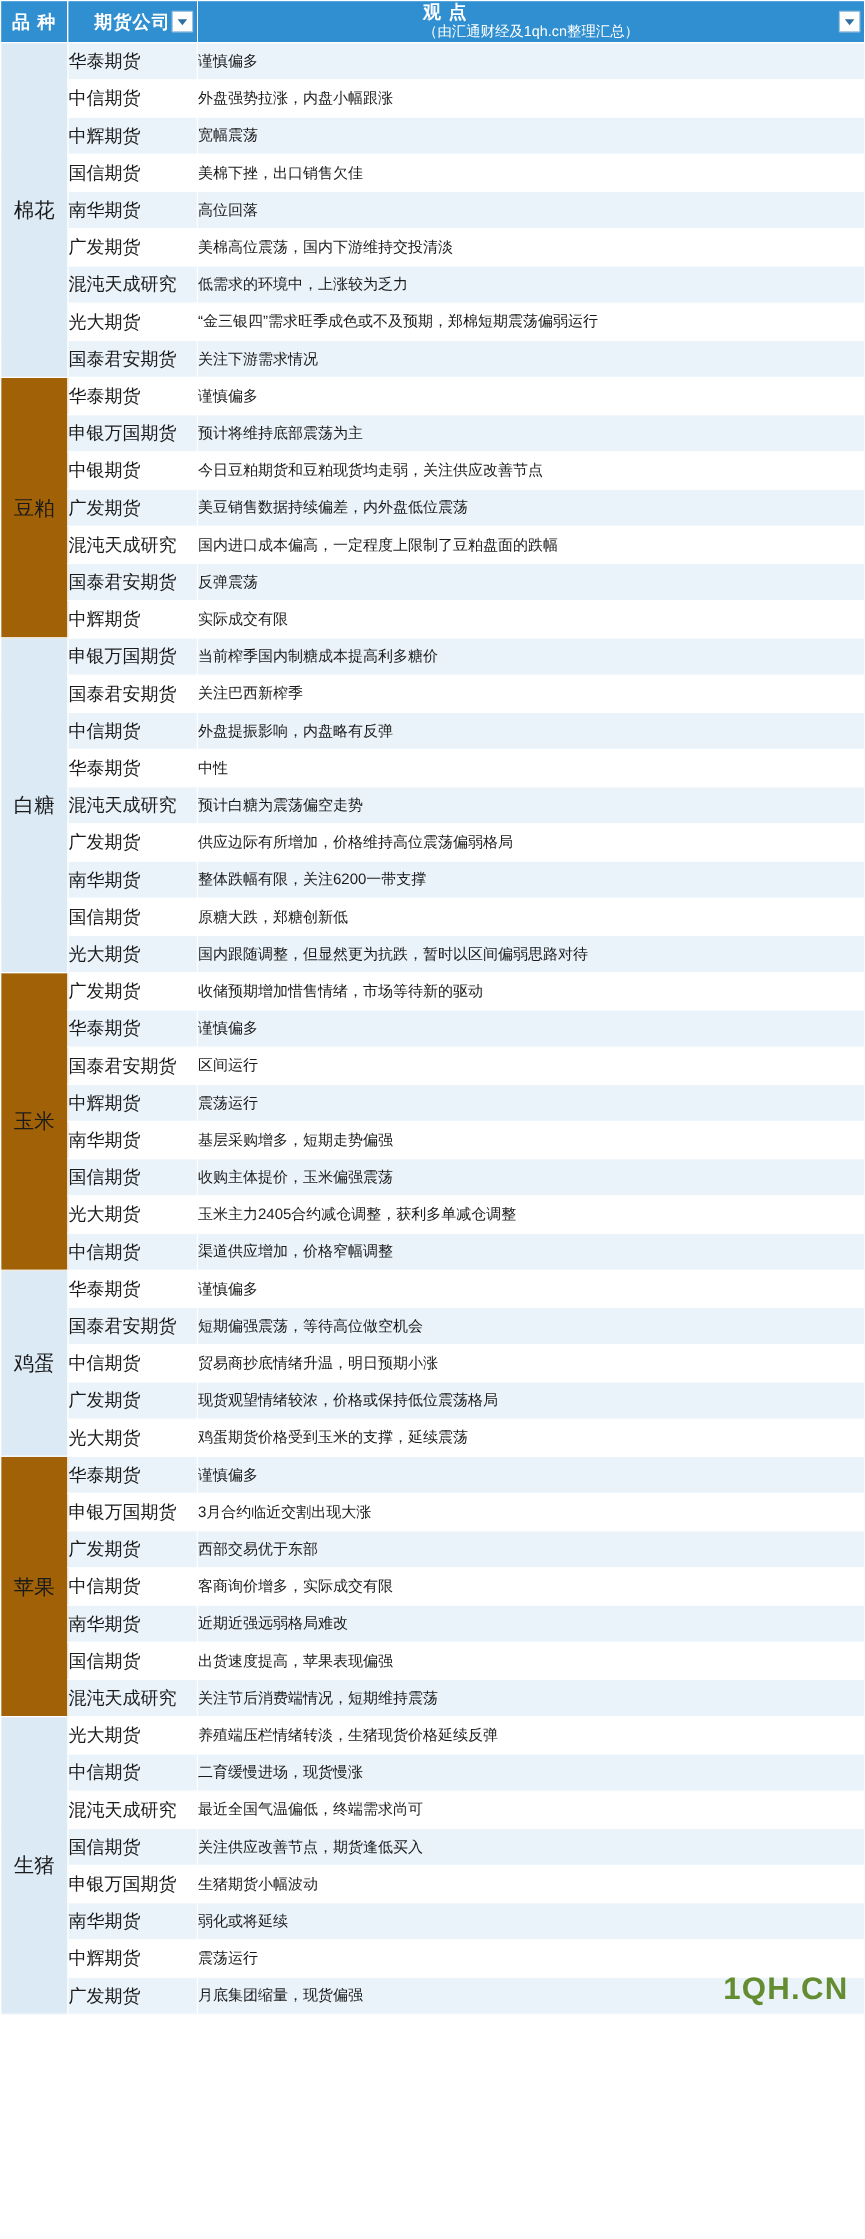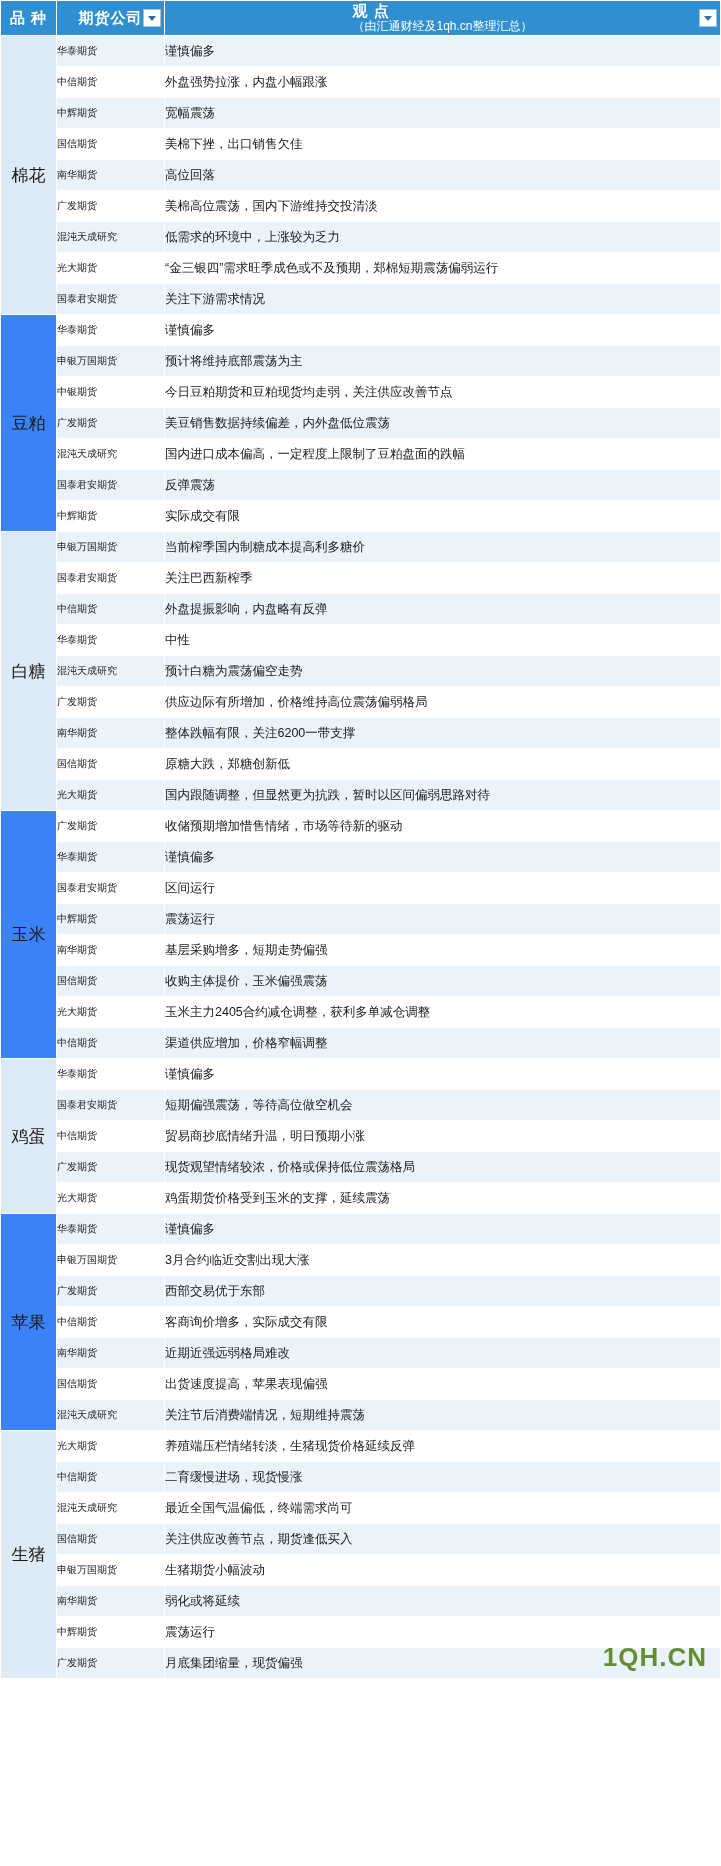--- a/index.html
+++ b/index.html
@@ -81,38 +81,38 @@
   .cat {
     width: 56px;
     text-align: center;
     font-size: 17px;
     color: #1a1a1a;
     font-weight: normal;
   }
   
   .comp {
     width: 108px;
-    font-size: 10px;
+    font-size: 15px;
     color: #1a1a1a;
     padding-left: 7px;
     white-space: nowrap;
   }
   
   .view {
     font-size: 12.5px;
     color: #1a1a1a;
     padding-left: 7px;
   }
   tr.row { height: 30px; }
   tr.row td { height: 30px; }
   
   .tint-a { background: #eaf3fa; }
   .tint-b { background: #ffffff; }
   .catcell-a { background: #dceaf5; }
-  .catcell-b { background: #3b82f6; }
+  .catcell-b { background: #a16207; }
   .watermark {
     position: absolute;
     right: 14px;
     bottom: 6px;
     font-family: "Liberation Sans", sans-serif;
     font-size: 26px;
     font-weight: bold;
     color: #4d7c0f;
     opacity: .85;
     letter-spacing: 1px;

